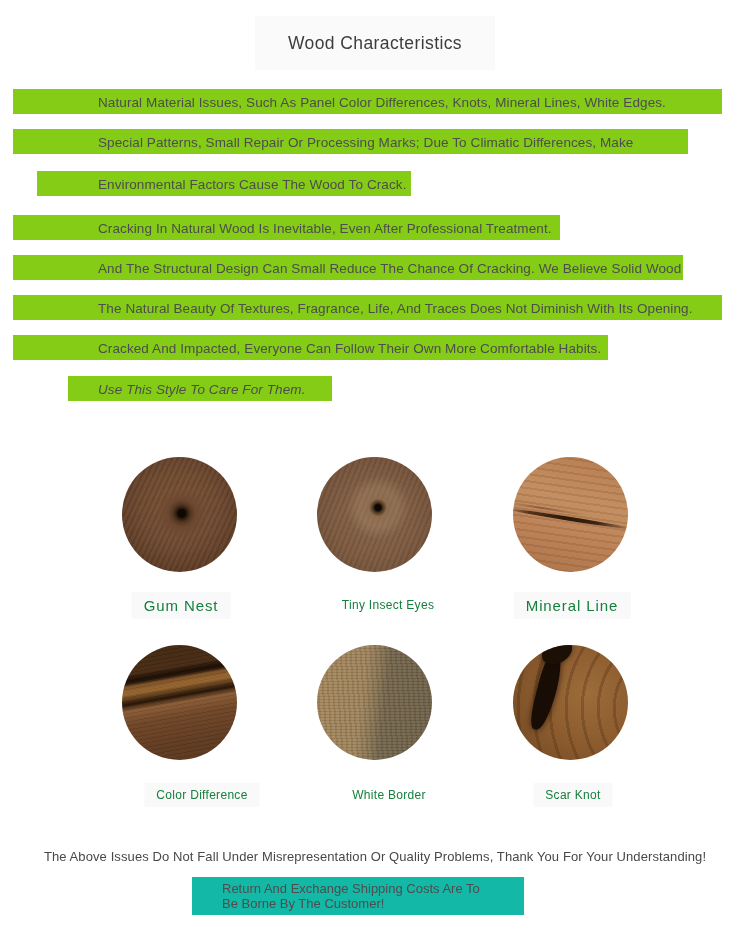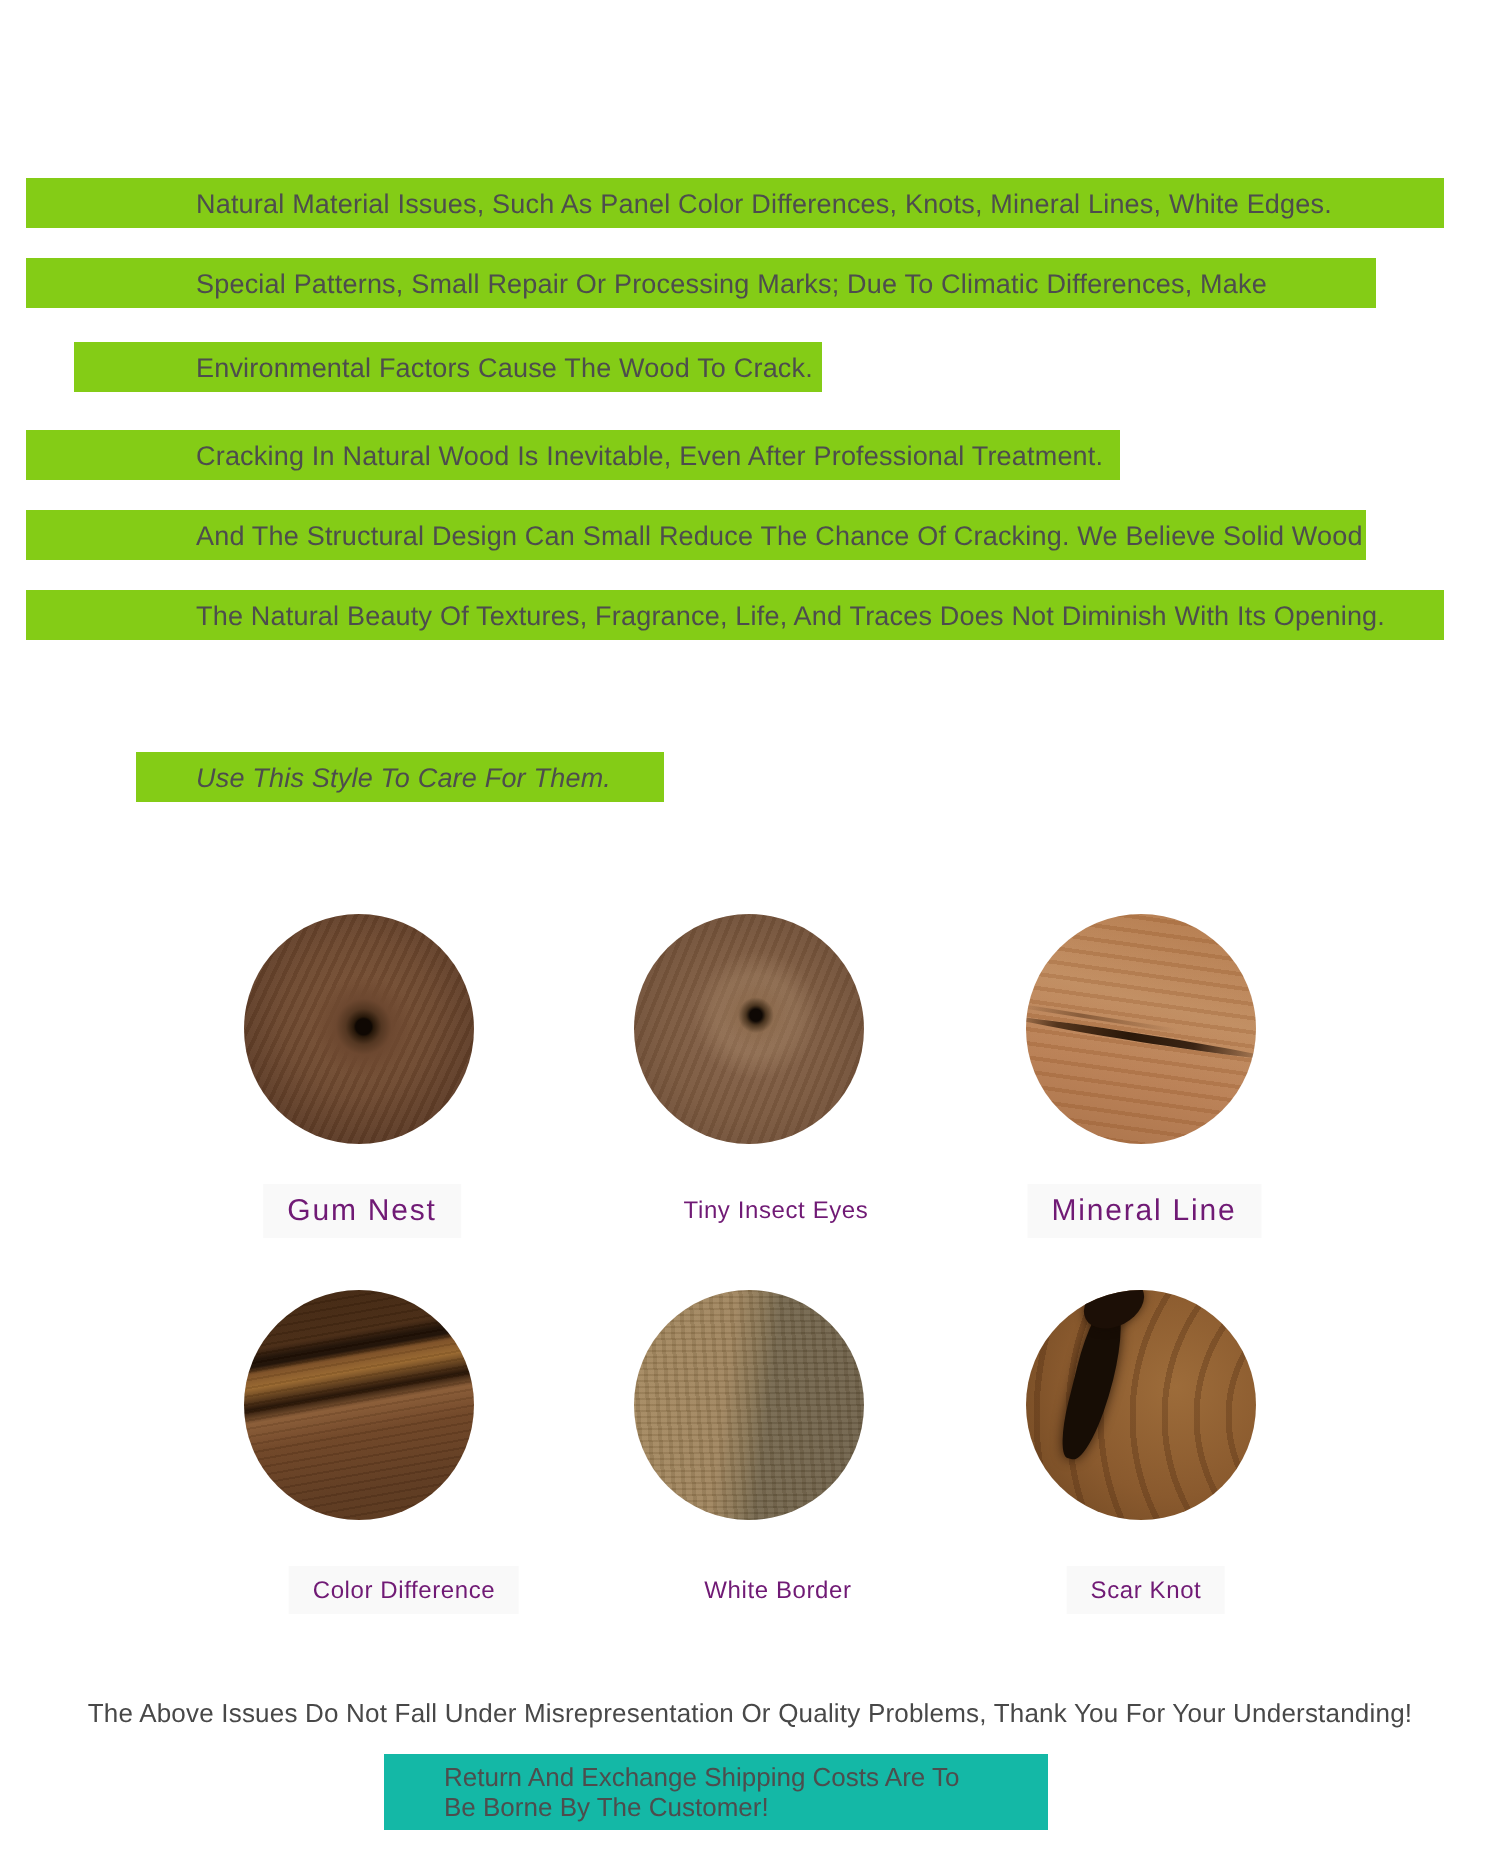--- a/index.html
+++ b/index.html
@@ -94,21 +94,21 @@
   }
   .c-scar::after {
     content:""; position:absolute; left:28px; top:-4px; width:32px; height:22px;
     background:#1c0f06; border-radius:50%; transform:rotate(-28deg);
     box-shadow:0 0 5px rgba(20,10,4,0.6);
   }
 
   
   .flabel {
     position:absolute; transform:translateX(-50%);
-    color:#701a75; white-space:nowrap; padding:5px 12px;
+    color:#15803d; white-space:nowrap; padding:5px 12px;
   }
   .lab-big   { font-size:15px; letter-spacing:0.9px; }
   .lab-small { font-size:12px; letter-spacing:0.3px; }
   .lab-bg    { background:#f9f9f9; }
   .lab-gum     { left:181px; top:592px; }
   .lab-insect  { left:388px; top:593px; }
   .lab-mineral { left:572px; top:592px; }
   .lab-cdiff   { left:202px; top:783px; }
   .lab-border  { left:389px; top:783px; }
   .lab-scar    { left:573px; top:783px; }
@@ -126,38 +126,44 @@
     position:absolute; left:30px; font-size:13px; color:#4d4d4d; white-space:nowrap;
   }
   .ship1 { top:4px; }
   .ship2 { top:19px; }
 </style>
 </head>
 <body>
 
 <div class="page">
 
+  <div class="title-box">
+    <div class="title">Wood Characteristics</div>
+  </div>
 
   <div class="pline l1">
       <span>Natural Material Issues, Such As Panel Color Differences, Knots, Mineral Lines, White Edges.</span>
     </div>
   <div class="pline l2">
       <span>Special Patterns, Small Repair Or Processing Marks; Due To Climatic Differences, Make</span>
     </div>
   <div class="pline l3">
       <span>Environmental Factors Cause The Wood To Crack.</span>
     </div>
   <div class="pline l4">
       <span>Cracking In Natural Wood Is Inevitable, Even After Professional Treatment.</span>
     </div>
   <div class="pline l5">
       <span>And The Structural Design Can Small Reduce The Chance Of Cracking. We Believe Solid Wood</span>
     </div>
   <div class="pline l6">
       <span>The Natural Beauty Of Textures, Fragrance, Life, And Traces Does Not Diminish With Its Opening.</span>
+    </div>
+  <div class="pline l7">
+      <span>Cracked And Impacted, Everyone Can Follow Their Own More Comfortable Habits.</span>
     </div>
   <div class="pline l8">
       <span>Use This Style To Care For Them.</span>
     </div>
 
   <div class="circle p11 c-gum"></div>
   <div class="circle p12 c-insect"></div>
   <div class="circle p13 c-mineral"></div>
   <div class="circle p21 c-colordiff"></div>
   <div class="circle p22 c-border"></div>

